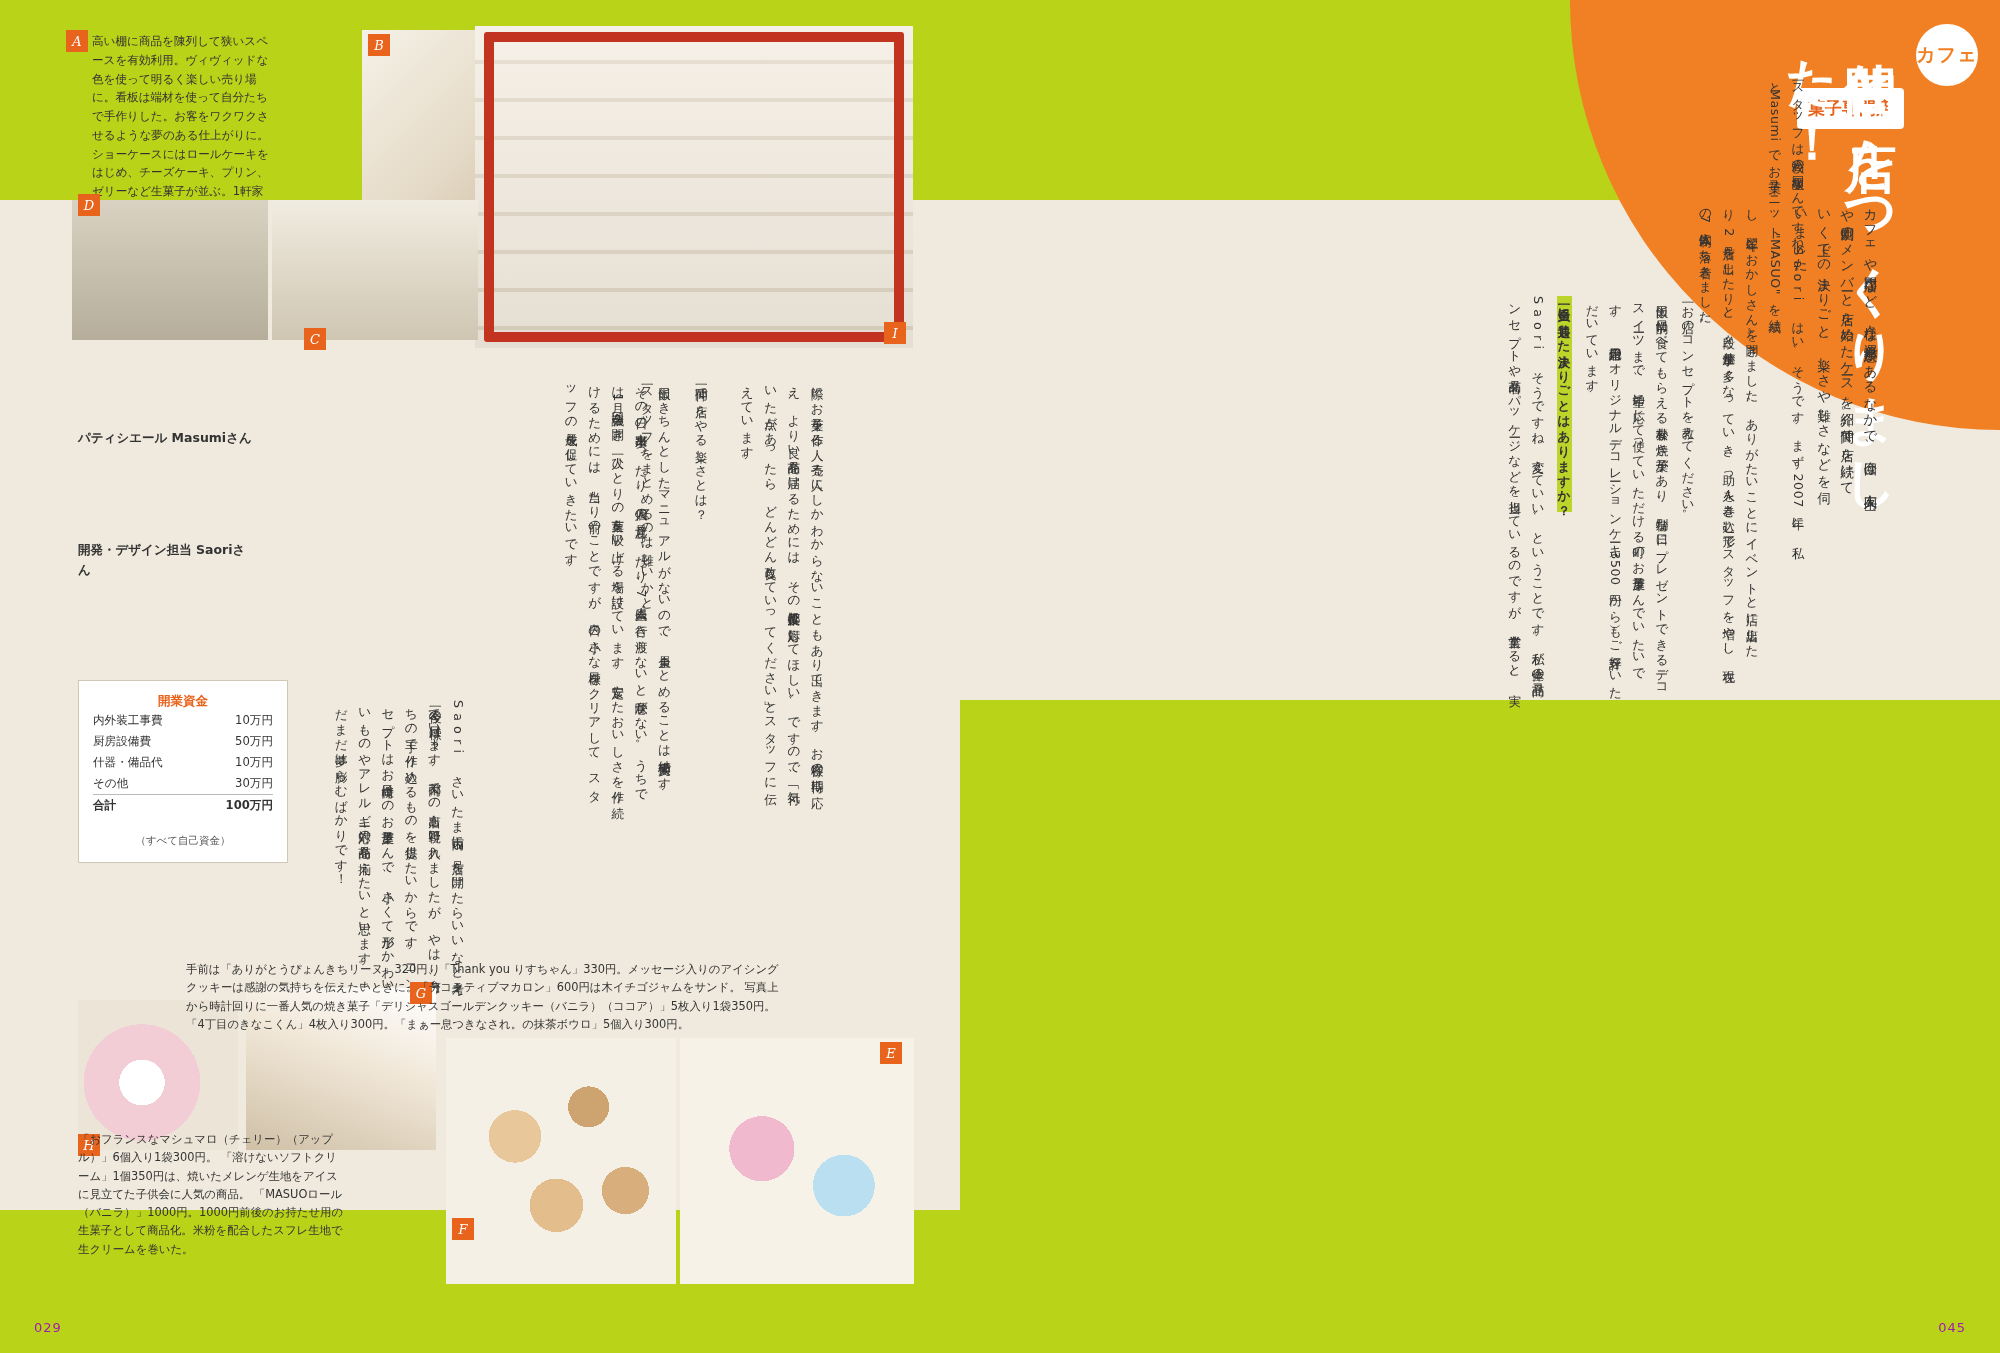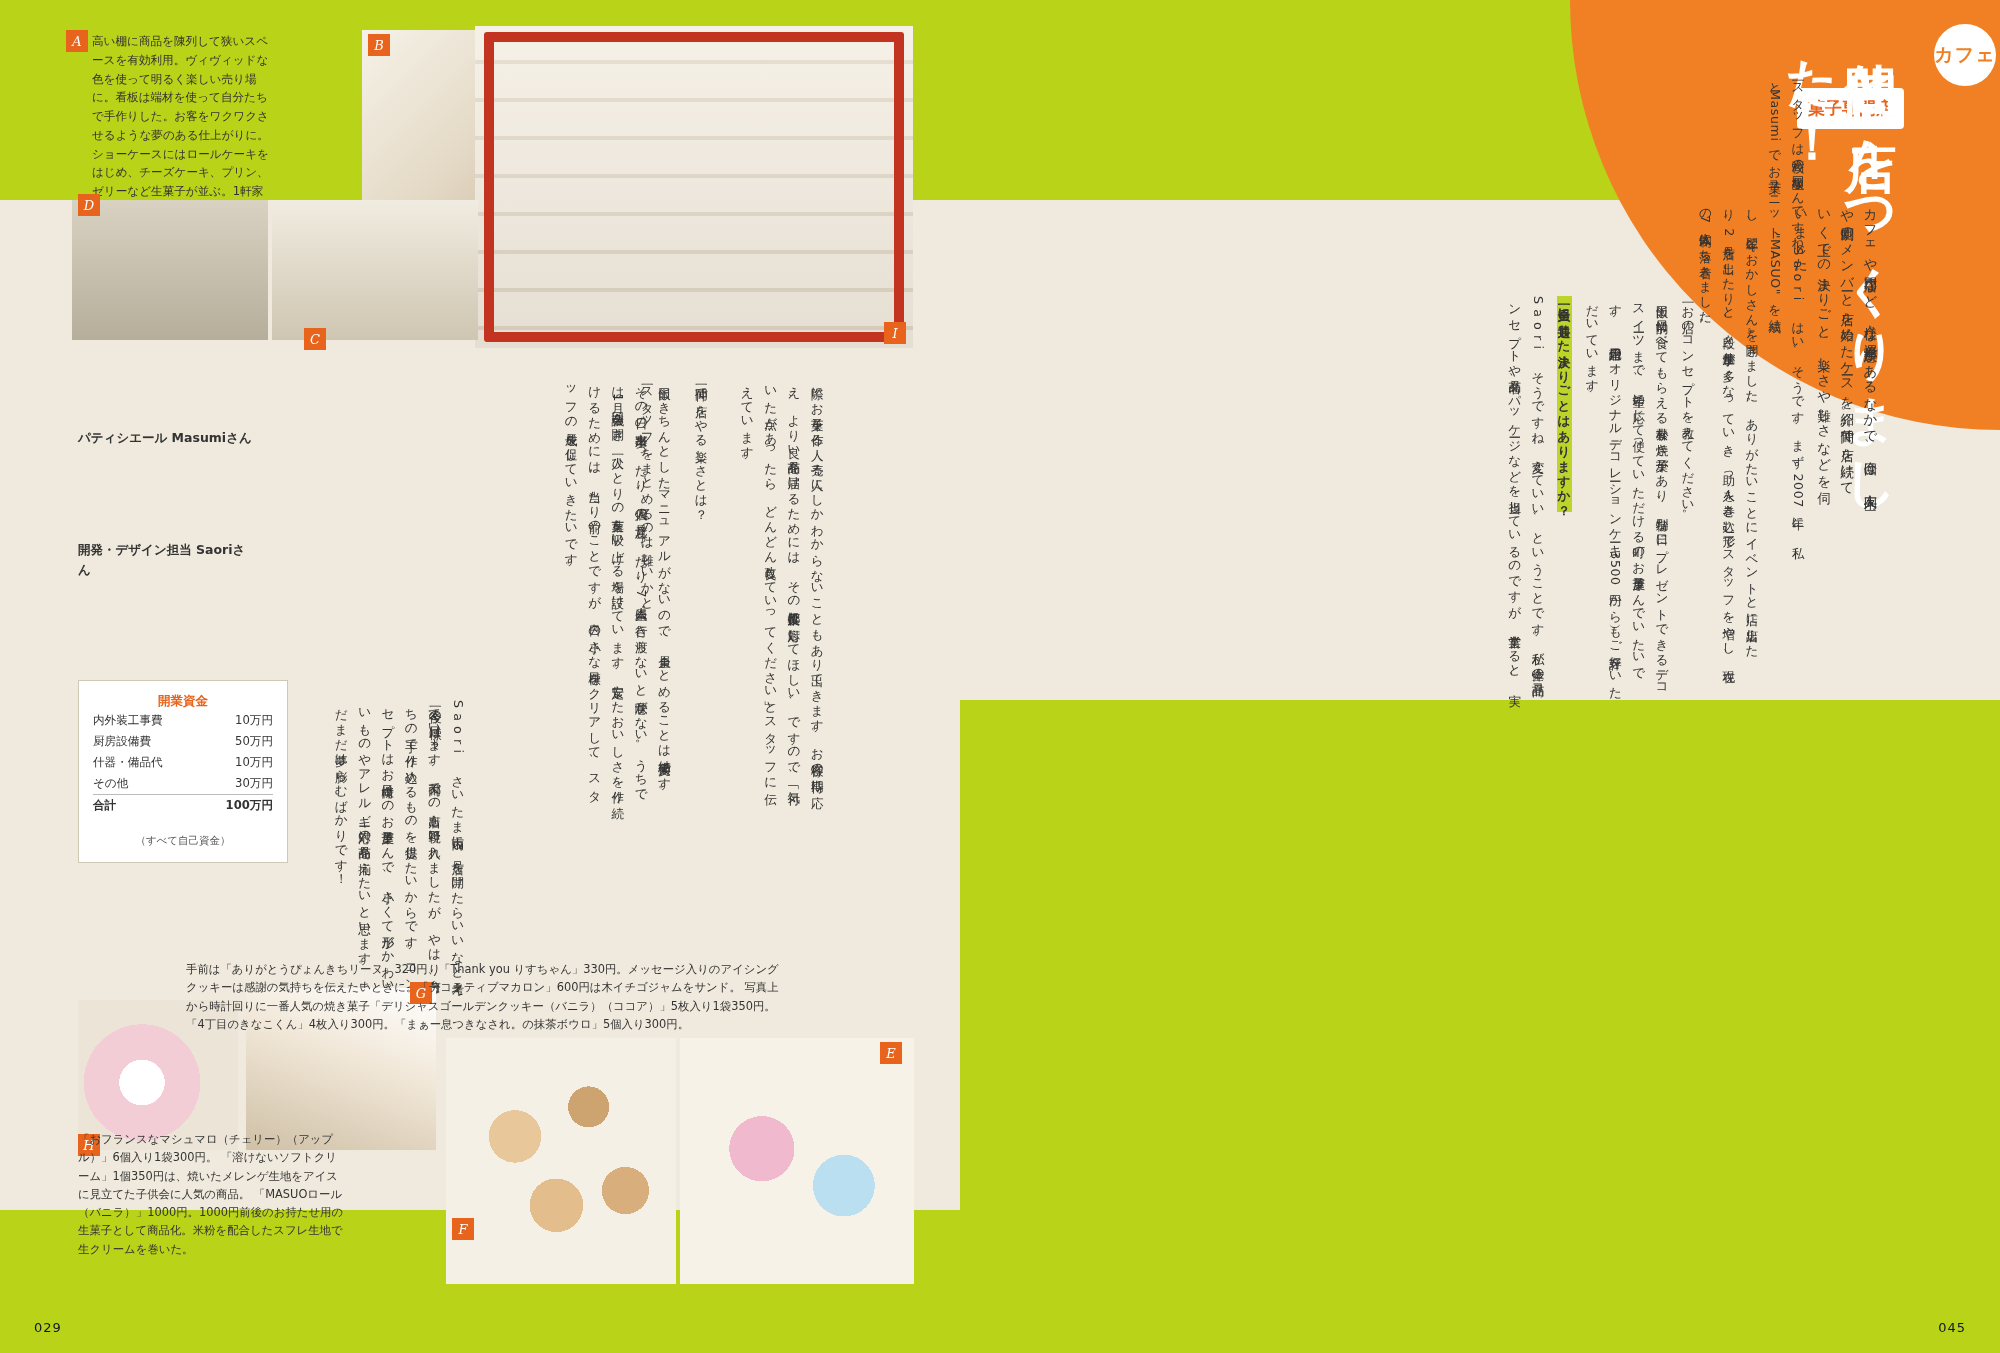--- a/index.html
+++ b/index.html
@@ -22,21 +22,21 @@
   #page-right{left:960px;width:1040px;}
 
   
   #orange-blob{
     position:absolute;right:0;top:0;width:430px;height:430px;
     background:#f08023;border-bottom-left-radius:430px;
   }
 
   
   .cafe-badge{
-    position:absolute;right:4px;top:24px;width:62px;height:62px;border-radius:50%;
+    position:absolute;right:22px;top:24px;width:62px;height:62px;border-radius:50%;
     background:#fff;color:#f08023;font-weight:bold;font-size:19px;
     display:flex;align-items:center;justify-content:center;letter-spacing:1px;
   }
   .kashi-badge{
     position:absolute;right:96px;top:88px;background:#fff;color:#e8631b;
     font-weight:bold;font-size:17px;padding:9px 11px;border-radius:4px;
     writing-mode:horizontal-tb;
   }
   .main-title{
     position:absolute;right:100px;top:22px;
@@ -91,21 +91,21 @@
   .cost-table td.val{text-align:right;}
   .cost-sum{border-top:1px solid #bbb;font-weight:bold;}
   .cost-note{text-align:center;font-size:10.5px;margin-top:18px;color:#555;}
 
   
   .cap-block{
     position:absolute;font-size:11.4px;color:#333;line-height:1.6;
   }
 
   .folio{
-    position:absolute;bottom:18px;font-size:13px;color:#0f172a;letter-spacing:1px;
+    position:absolute;bottom:18px;font-size:13px;color:#a21caf;letter-spacing:1px;
   }
   #folio-left{left:34px;}
   #folio-right{right:34px;}
   .g2{width:100%;height:100%;background:
       linear-gradient(135deg,#f6f2e8 0%,#e3d8c4 50%,#c2b093 100%);}
   .g3{width:100%;height:100%;background:
       linear-gradient(200deg,#fff 0%,#f0e6d6 45%,#cfc0a6 100%);}
   .sweetshelf{
     width:100%;height:100%;
     background:

